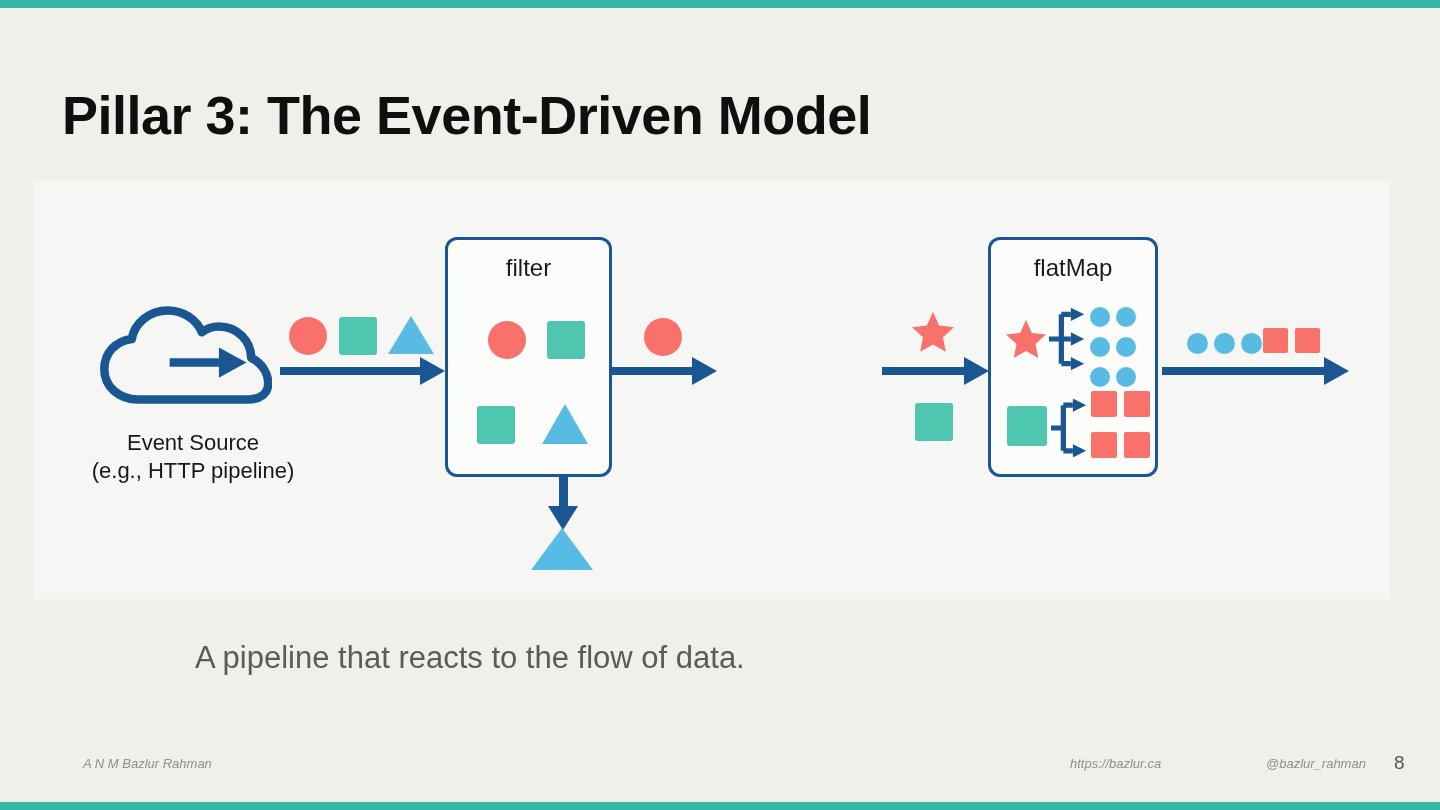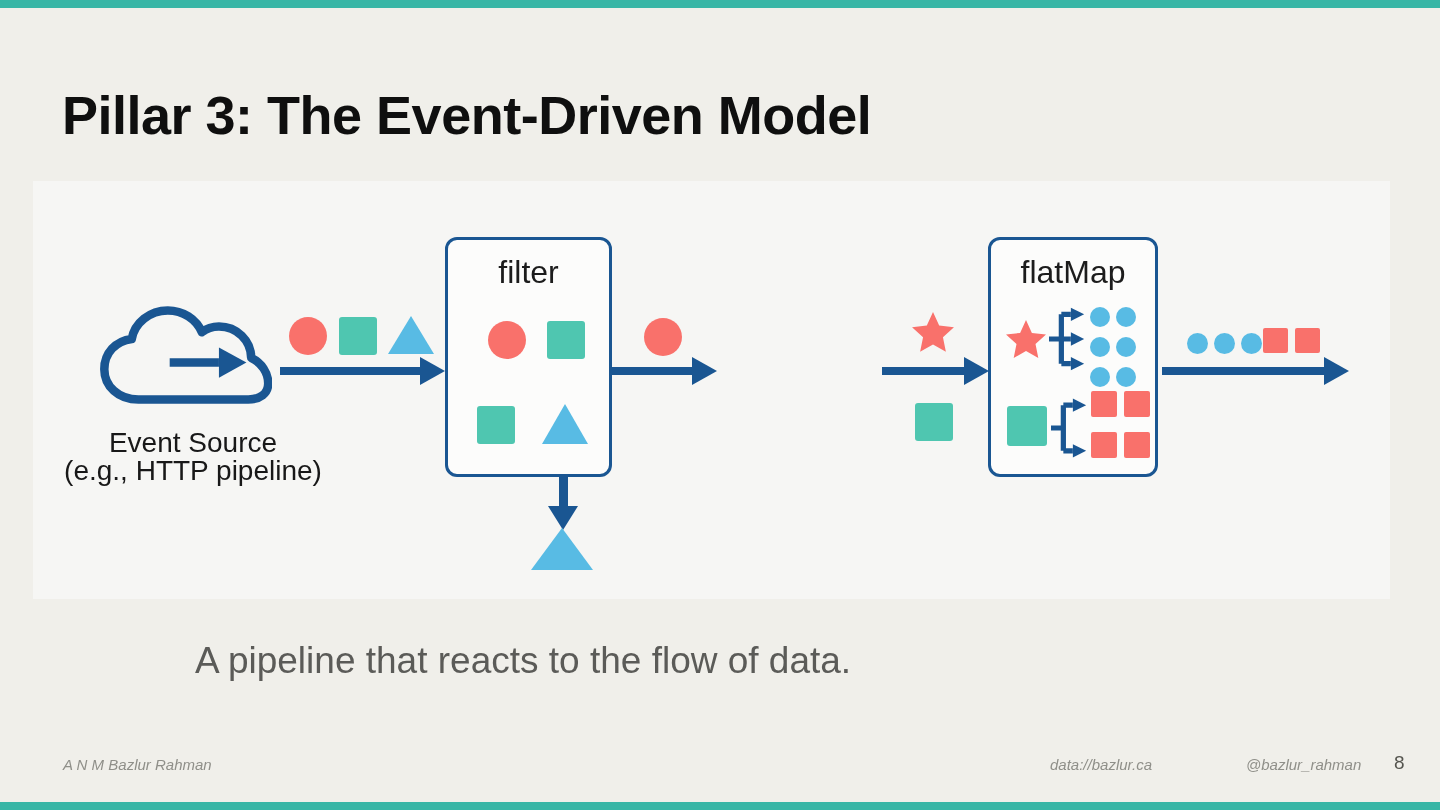--- a/index.html
+++ b/index.html
@@ -14,21 +14,21 @@
   .accent-bar.top{top:0;}
   .accent-bar.bottom{bottom:0;}
   .title{position:absolute;left:62px;top:84px;font-size:54px;font-weight:700;
     color:var(--ink);letter-spacing:-0.5px;}
   .panel{position:absolute;left:33px;top:181px;width:1357px;height:418px;background:var(--panel);}
 
   
   .stage{position:absolute;top:56px;height:240px;background:var(--boxbg);
     border:3px solid var(--blue);border-radius:12px;box-sizing:border-box;}
   .stage-label{position:absolute;top:14px;left:0;width:100%;text-align:center;
-    font-size:32px;color:#1c1c1c;}
+    font-size:24px;color:#1c1c1c;}
 
   
   .flow{position:absolute;top:186px;height:8px;background:var(--blue);}
   .ah-right{position:absolute;top:176px;width:0;height:0;
     border-top:14px solid transparent;border-bottom:14px solid transparent;
     border-left:25px solid var(--blue);}
   .ah-down{position:absolute;width:0;height:0;
     border-left:15px solid transparent;border-right:15px solid transparent;
     border-top:24px solid var(--blue);}
 
@@ -43,25 +43,25 @@
   .vline{position:absolute;background:var(--blue);}
 
   .dots-grid{position:absolute;display:grid;grid-template-columns:repeat(2,20px);
     grid-auto-rows:20px;column-gap:6px;row-gap:10px;}
   .dots-grid span{width:20px;height:20px;border-radius:50%;background:var(--lblue);}
   .rsq-grid{position:absolute;display:grid;grid-template-columns:repeat(2,26px);
     grid-auto-rows:26px;column-gap:7px;row-gap:15px;}
   .rsq-grid span{width:26px;height:26px;background:var(--salmon);border-radius:2px;}
 
   .source-label{position:absolute;left:10px;top:248px;width:300px;text-align:center;
-    color:#181818;font-size:28px;font-weight:500;line-height:28px;}
+    color:#181818;font-size:22px;font-weight:500;line-height:28px;}
 
-  .caption{position:absolute;left:195px;top:640px;font-size:37px;color:var(--gray);}
+  .caption{position:absolute;left:195px;top:640px;font-size:31px;color:var(--gray);}
 
-  .footer-text{position:absolute;top:756px;font-style:italic;font-size:15px;color:var(--fgray);}
+  .footer-text{position:absolute;top:756px;font-style:italic;font-size:13px;color:var(--fgray);margin-left:20px;}
   .page-num{position:absolute;top:752px;left:1394px;font-size:19px;color:#55554f;}
 </style>
 </head>
 <body>
 
 <div class="slide">
 
   <div class="accent-bar top"></div>
   <div class="accent-bar bottom"></div>
 
@@ -149,17 +149,17 @@
     <div class="dot" style="left:1181px;top:152px;width:21px;height:21px;"></div>
     <div class="dot" style="left:1208px;top:152px;width:21px;height:21px;"></div>
     <div class="squareR" style="left:1230px;top:147px;width:25px;height:25px;"></div>
     <div class="squareR" style="left:1262px;top:147px;width:25px;height:25px;"></div>
 
   </div>
 
   <div class="caption">A pipeline that reacts to the flow of data.</div>
 
   <div class="footer-text" style="left:63px;">A N M Bazlur Rahman</div>
-  <div class="footer-text" style="left:1050px;">data://bazlur.ca</div>
+  <div class="footer-text" style="left:1050px;">https://bazlur.ca</div>
   <div class="footer-text" style="left:1246px;">@bazlur_rahman</div>
   <div class="page-num">8</div>
 
 </div>
 
 </body></html>

